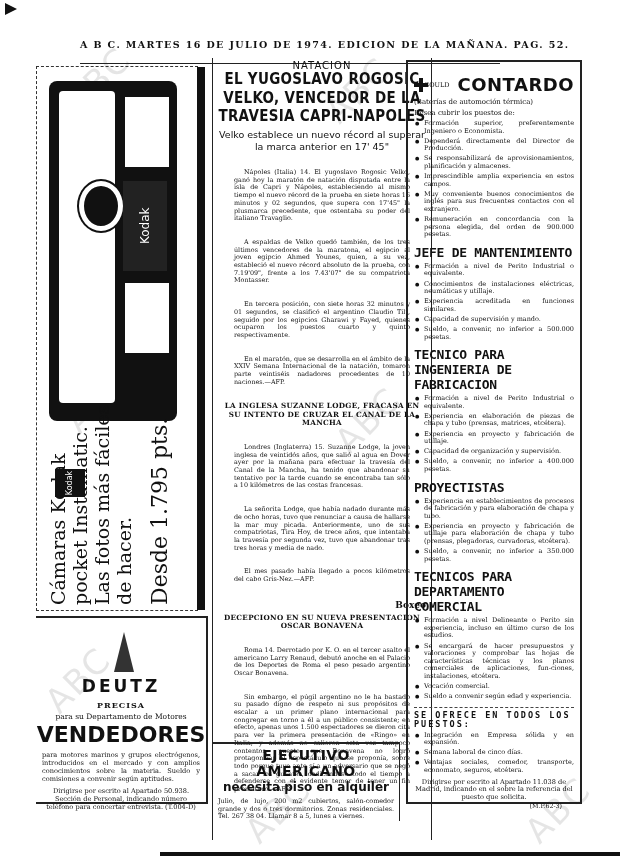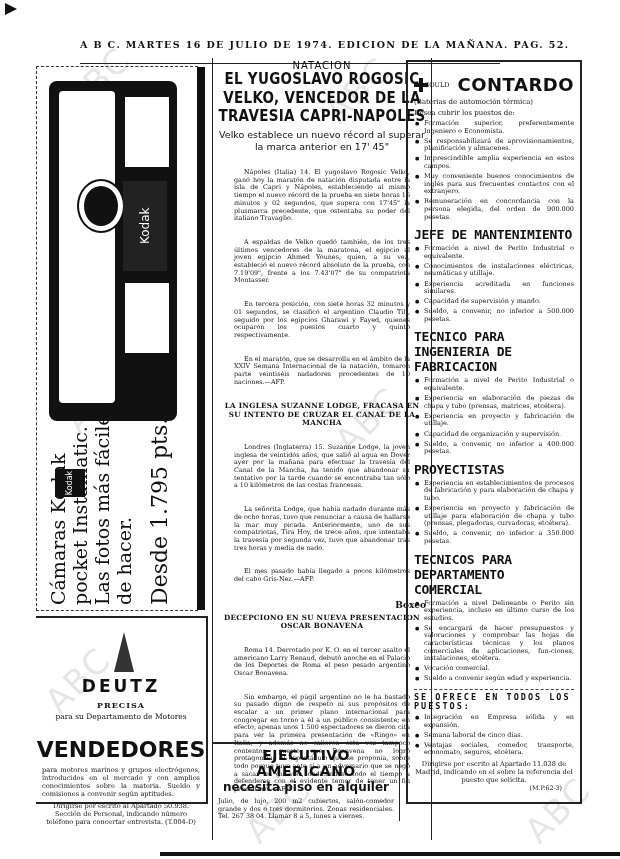--- a/index.html
+++ b/index.html
@@ -20,21 +20,21 @@
   .kodak-rot { position:absolute; left:0; top:0; width:176px; height:140px; transform-origin:0 0; transform:translate(0,176px) rotate(-90deg); }
   .kodak-line { font-family:"DejaVu Serif",serif; font-size:19px; line-height:22px; white-space:nowrap; }
   .kodak-price { font-family:"DejaVu Serif",serif; font-size:22px; margin-top:12px; white-space:nowrap; }
   .kodak-logo { position:absolute; left:108px; top:8px; width:28px; height:30px; background:#111; color:#fff; font-size:8px; font-family:"DejaVu Sans",sans-serif; text-align:center; line-height:30px; }
   
   .deutz { left:36px; top:616px; width:172px; height:188px; border-top:2px solid #222; border-right:2px solid #222; border-bottom:2px solid #222; box-sizing:border-box; text-align:center; }
   .deutz-logo { font-family:"DejaVu Sans",sans-serif; font-weight:bold; font-size:17px; letter-spacing:3px; margin-top:58px; }
   .deutz-mark { position:absolute; left:78px; top:14px; width:0; height:0; border-left:10px solid transparent; border-right:10px solid transparent; border-bottom:40px solid #333; }
   .deutz-precisa { font-size:8px; font-weight:bold; letter-spacing:1px; margin-top:4px; }
   .deutz-sub { font-size:7.5px; margin-top:2px; }
-  .deutz-big { font-family:"DejaVu Sans",sans-serif; font-weight:bold; font-size:22px; letter-spacing:0px; margin-top:16px; }
+  .deutz-big { font-family:"DejaVu Sans",sans-serif; font-weight:bold; font-size:22px; letter-spacing:0px; margin-top:1px; }
   .deutz-body { font-size:6.6px; line-height:8px; text-align:justify; padding:0 6px; margin-top:4px; }
   .deutz-foot { font-size:6.6px; line-height:8px; text-align:center; padding:0 6px; margin-top:4px; }
   
   .mid { left:212px; top:58px; width:220px; height:782px; border-left:1px solid #222; border-right:1px solid #222; box-sizing:border-box; padding:0 5px; }
   .section-label { font-family:"DejaVu Sans",sans-serif; font-size:10px; text-align:center; letter-spacing:1px; margin-top:2px; }
   .headline { font-family:"DejaVu Sans",sans-serif; font-weight:bold; font-size:13.5px; line-height:16px; text-align:center; letter-spacing:0.3px; margin-top:2px; transform:scaleY(1.15); }
   .subhead { font-family:"DejaVu Sans",sans-serif; font-size:9.5px; line-height:12px; text-align:center; margin-top:8px; }
   .body { font-size:6.4px; line-height:7.7px; text-align:justify; margin-top:5px; }
   .body p { margin:16px; text-indent:10px; }
   .subhead-bold { font-size:7.2px; font-weight:bold; line-height:8.5px; text-align:center; margin-top:4px; letter-spacing:0.3px; }
@@ -143,20 +143,21 @@
   <div class="brand-row">
     <span class="cross"></span>
     <span class="gould">GOULD</span>
     <span class="contardo">CONTARDO</span>
   </div>
   <div class="r-small">(Baterías de automoción térmica)</div>
   <div class="r-small">Desea cubrir los puestos de:</div>
 
   <ul class="bullets">
     <li>Formación superior, preferentemente Ingeniero o Economista.</li>
+    <li>Dependerá directamente del Director de Producción.</li>
     <li>Se responsabilizará de aprovisionamientos, planificación y almacenes.</li>
     <li>Imprescindible amplia experiencia en estos campos.</li>
     <li>Muy conveniente buenos conocimientos de inglés para sus frecuentes contactos con el extranjero.</li>
     <li>Remuneración en concordancia con la persona elegida, del orden de 900.000 pesetas.</li>
   </ul>
 
   <div class="job-title">JEFE DE MANTENIMIENTO</div>
   <ul class="bullets">
     <li>Formación a nivel de Perito Industrial o equivalente.</li>
     <li>Conocimientos de instalaciones eléctricas, neumáticas y utillaje.</li>

